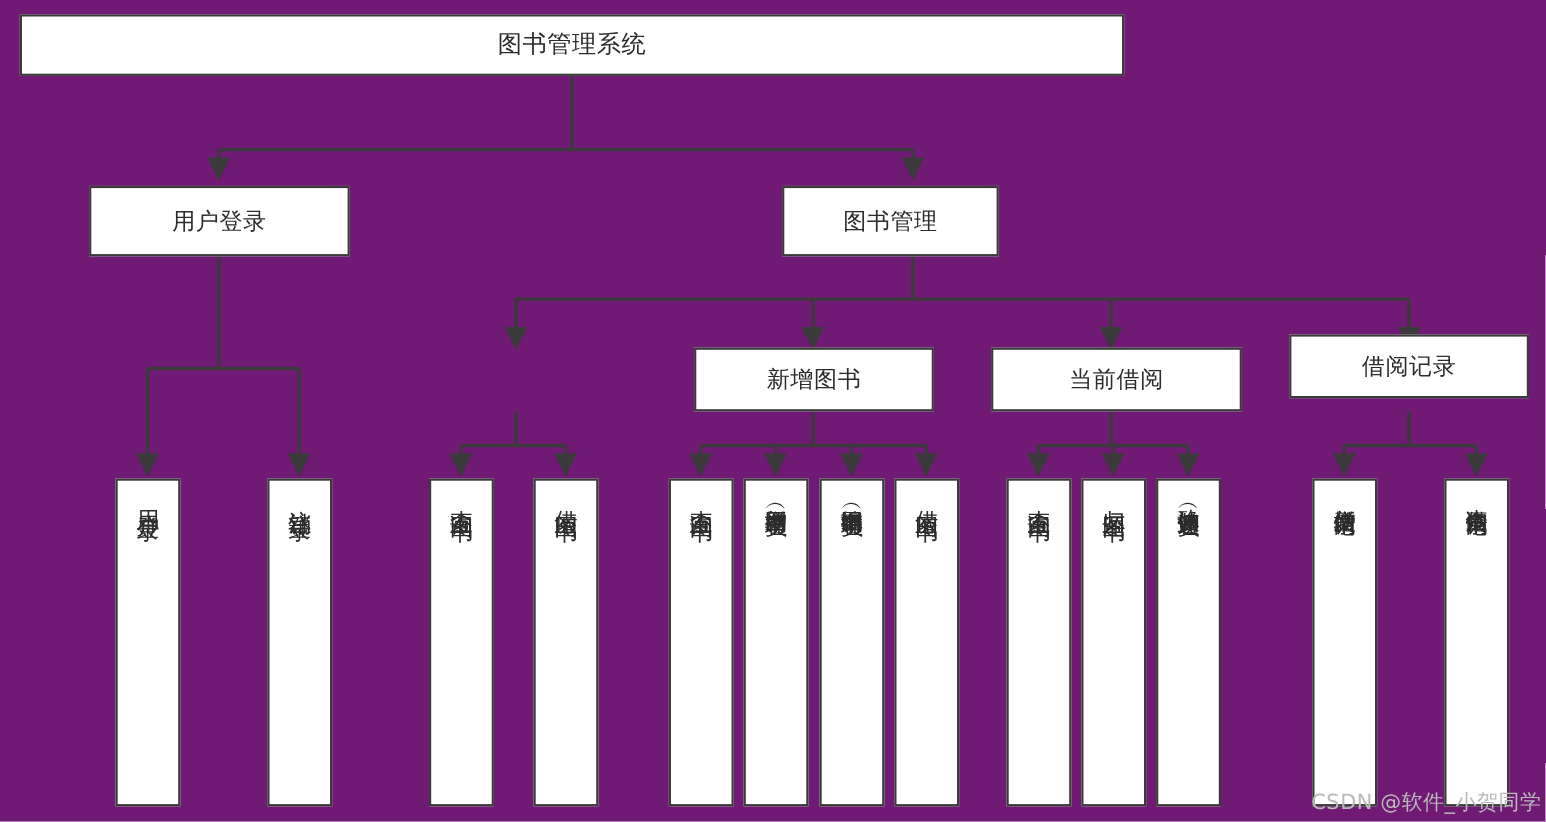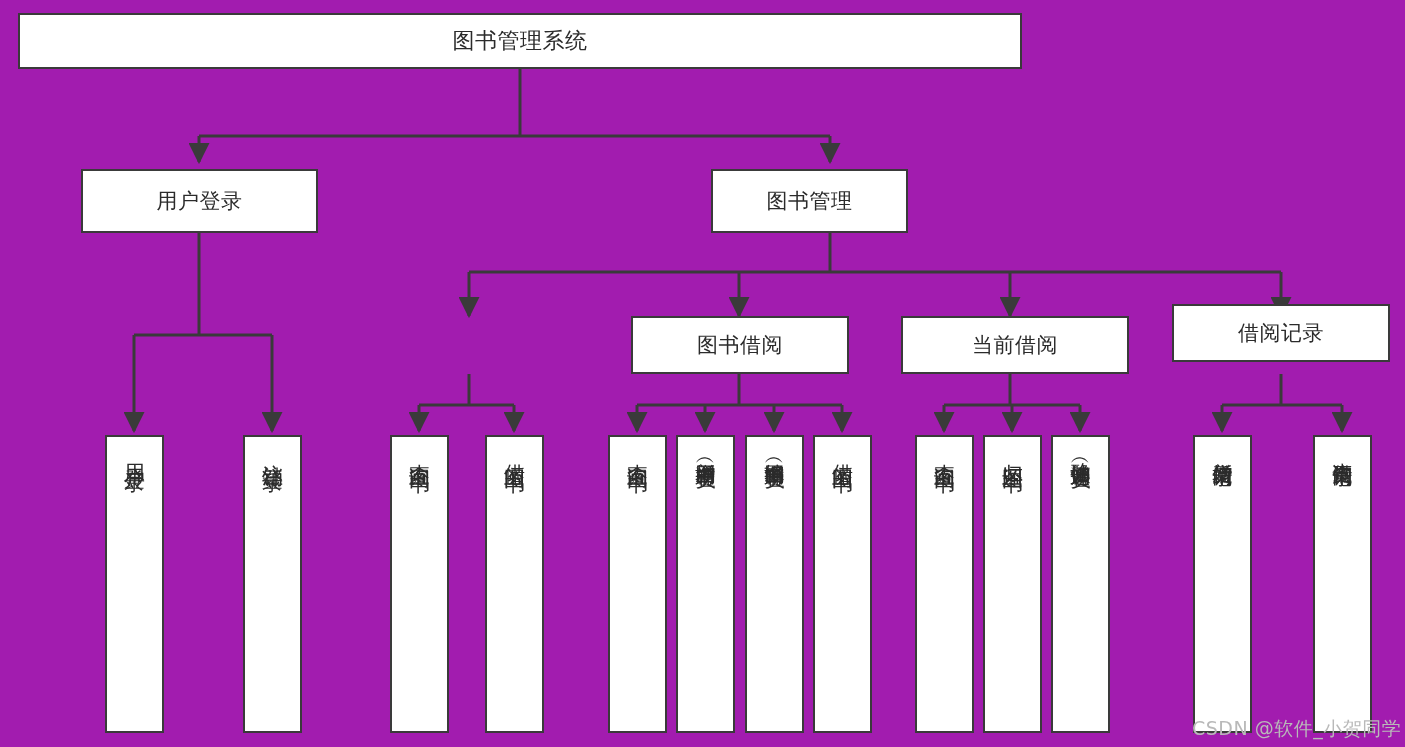--- a/index.html
+++ b/index.html
@@ -9,21 +9,21 @@
     background: #ffffff;
   }
   body {
     font-family: "DejaVu Sans", "Liberation Sans", sans-serif;
     -webkit-font-smoothing: antialiased;
   }
   #diagram {
     position: relative;
     width: 1405px;
     height: 747px;
-    background: #a21caf;
+    background: #701a75;
     overflow: hidden;
   }
   #edges {
     position: absolute;
     left: 0;
     top: 0;
     width: 1405px;
     height: 747px;
     pointer-events: none;
   }
@@ -138,21 +138,21 @@
   <div class="node h" style="left:81px; top:169px; width:237px; height:64px;">
     <span class="label">用户登录</span>
   </div>
 
   <div class="node h" style="left:711px; top:169px; width:197px; height:64px;">
     <span class="label">图书管理</span>
   </div>
 
 
   <div class="node h" style="left:631px; top:316px; width:218px; height:58px;">
-    <span class="label">图书借阅</span>
+    <span class="label">新增图书</span>
   </div>
 
   <div class="node h" style="left:901px; top:316px; width:228px; height:58px;">
     <span class="label">当前借阅</span>
   </div>
 
   <div class="node h" style="left:1172px; top:304px; width:218px; height:58px;">
     <span class="label">借阅记录</span>
   </div>
 

